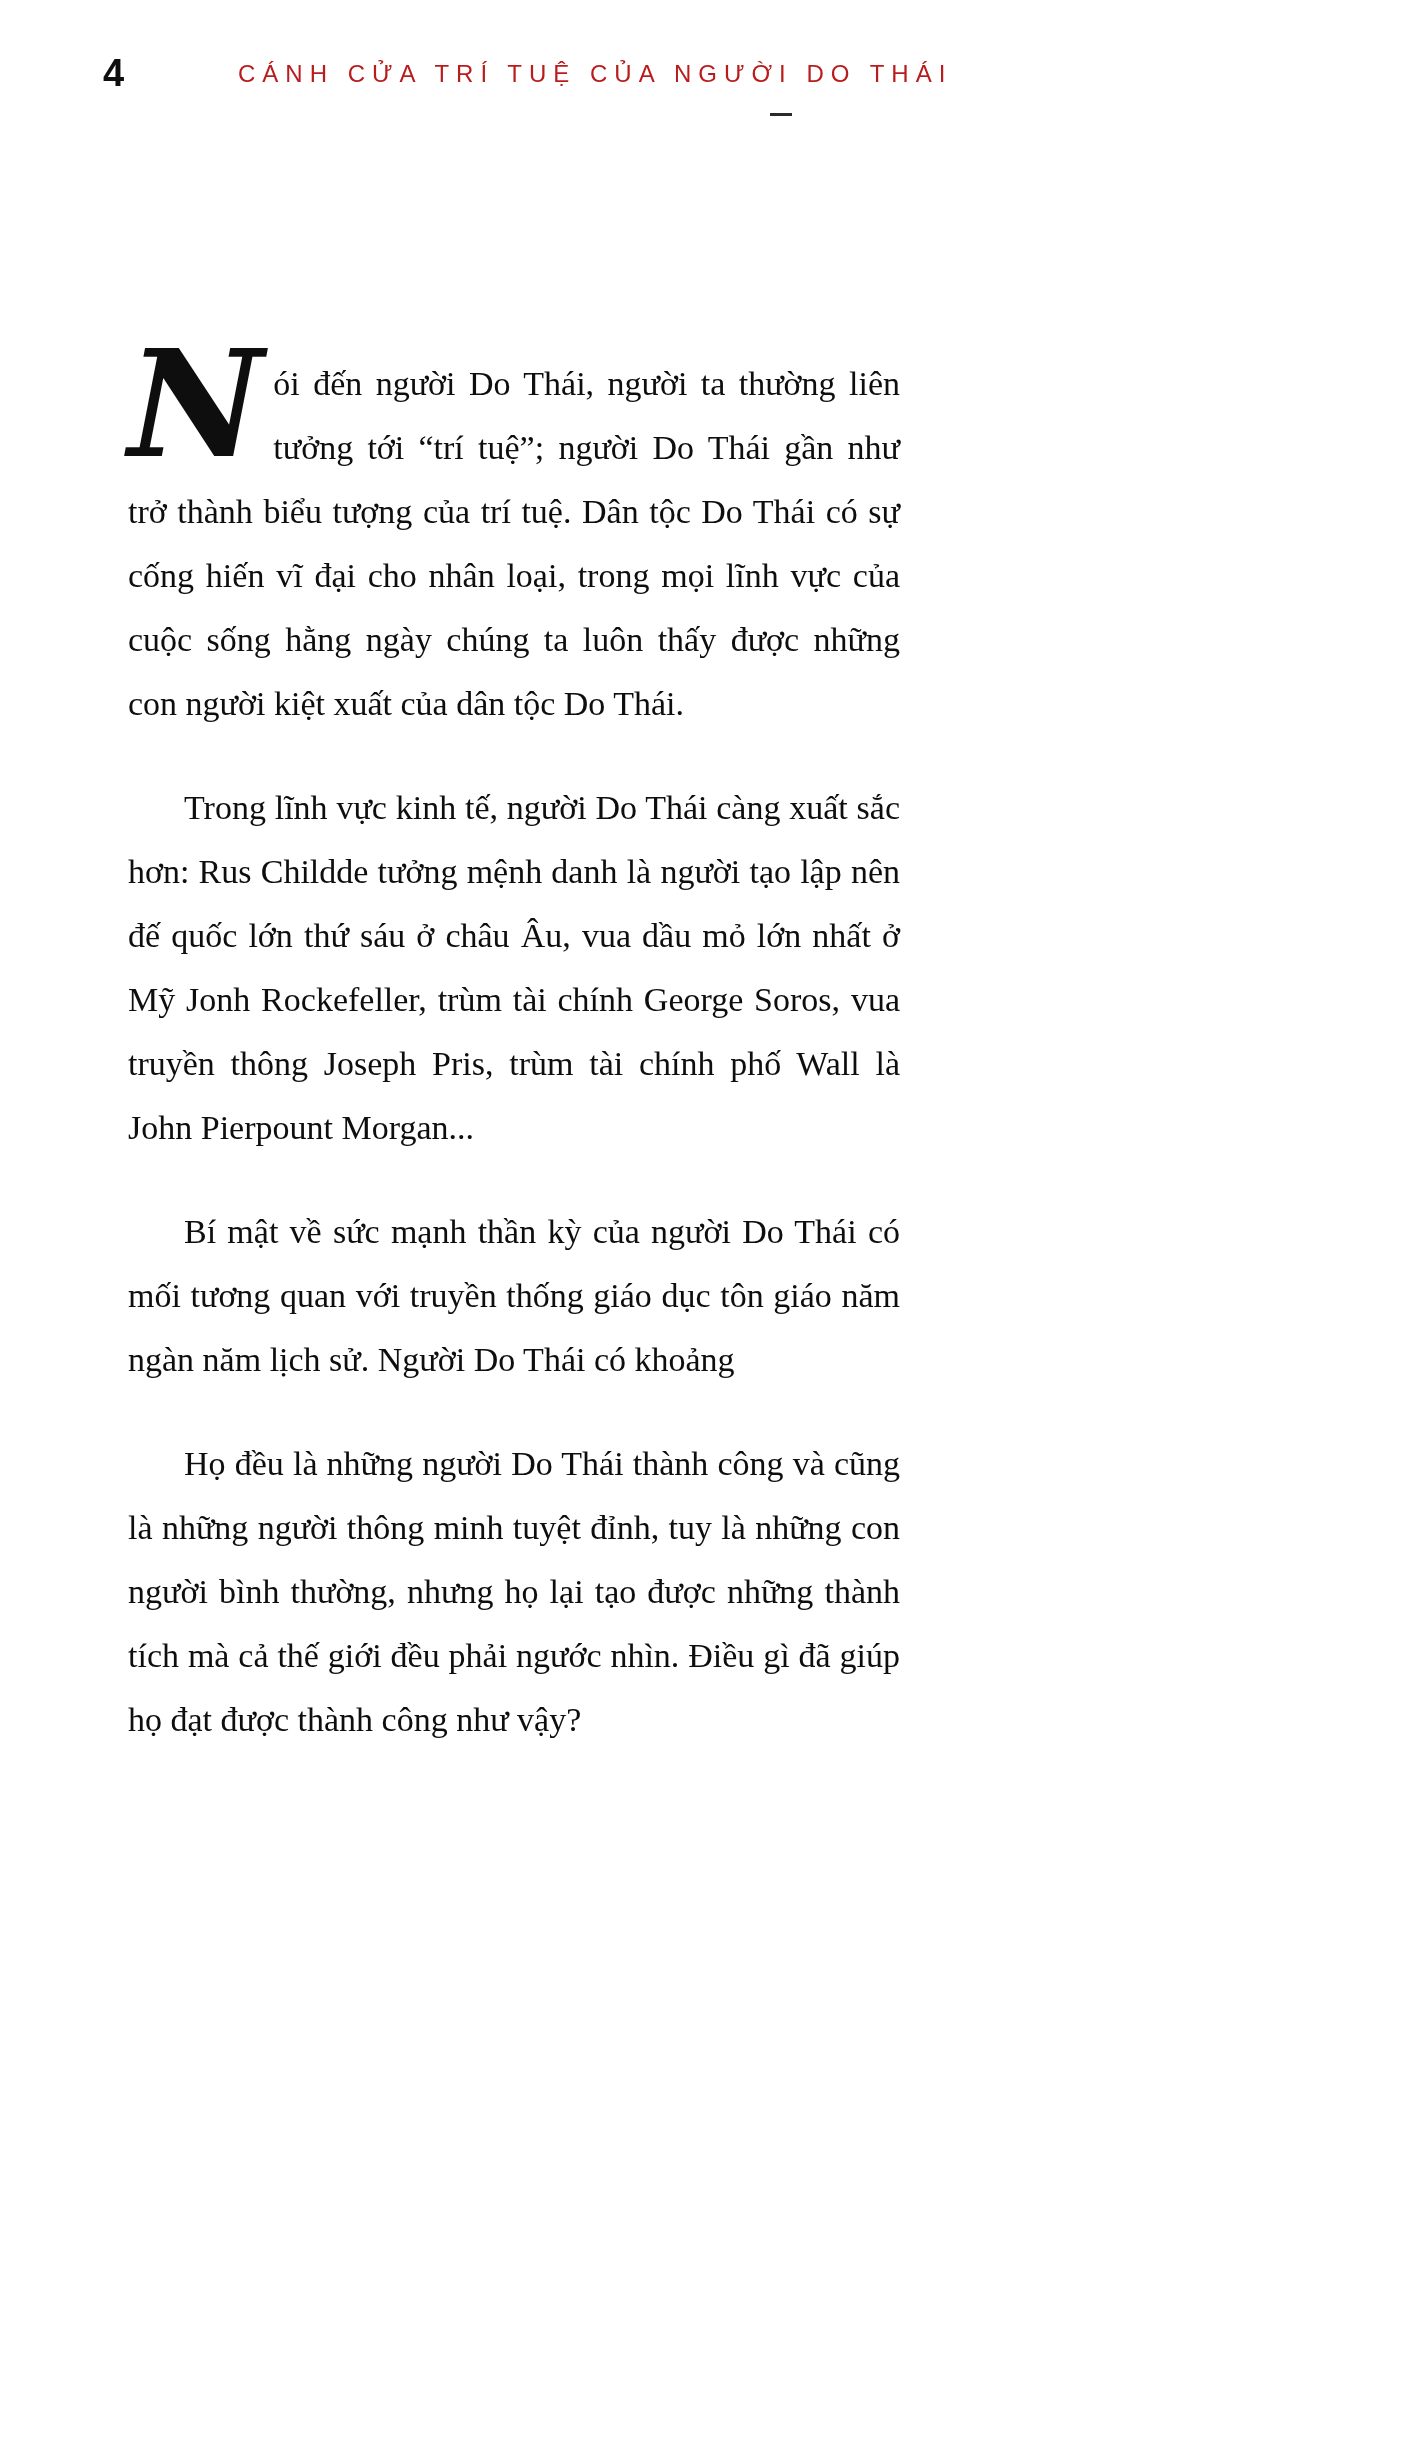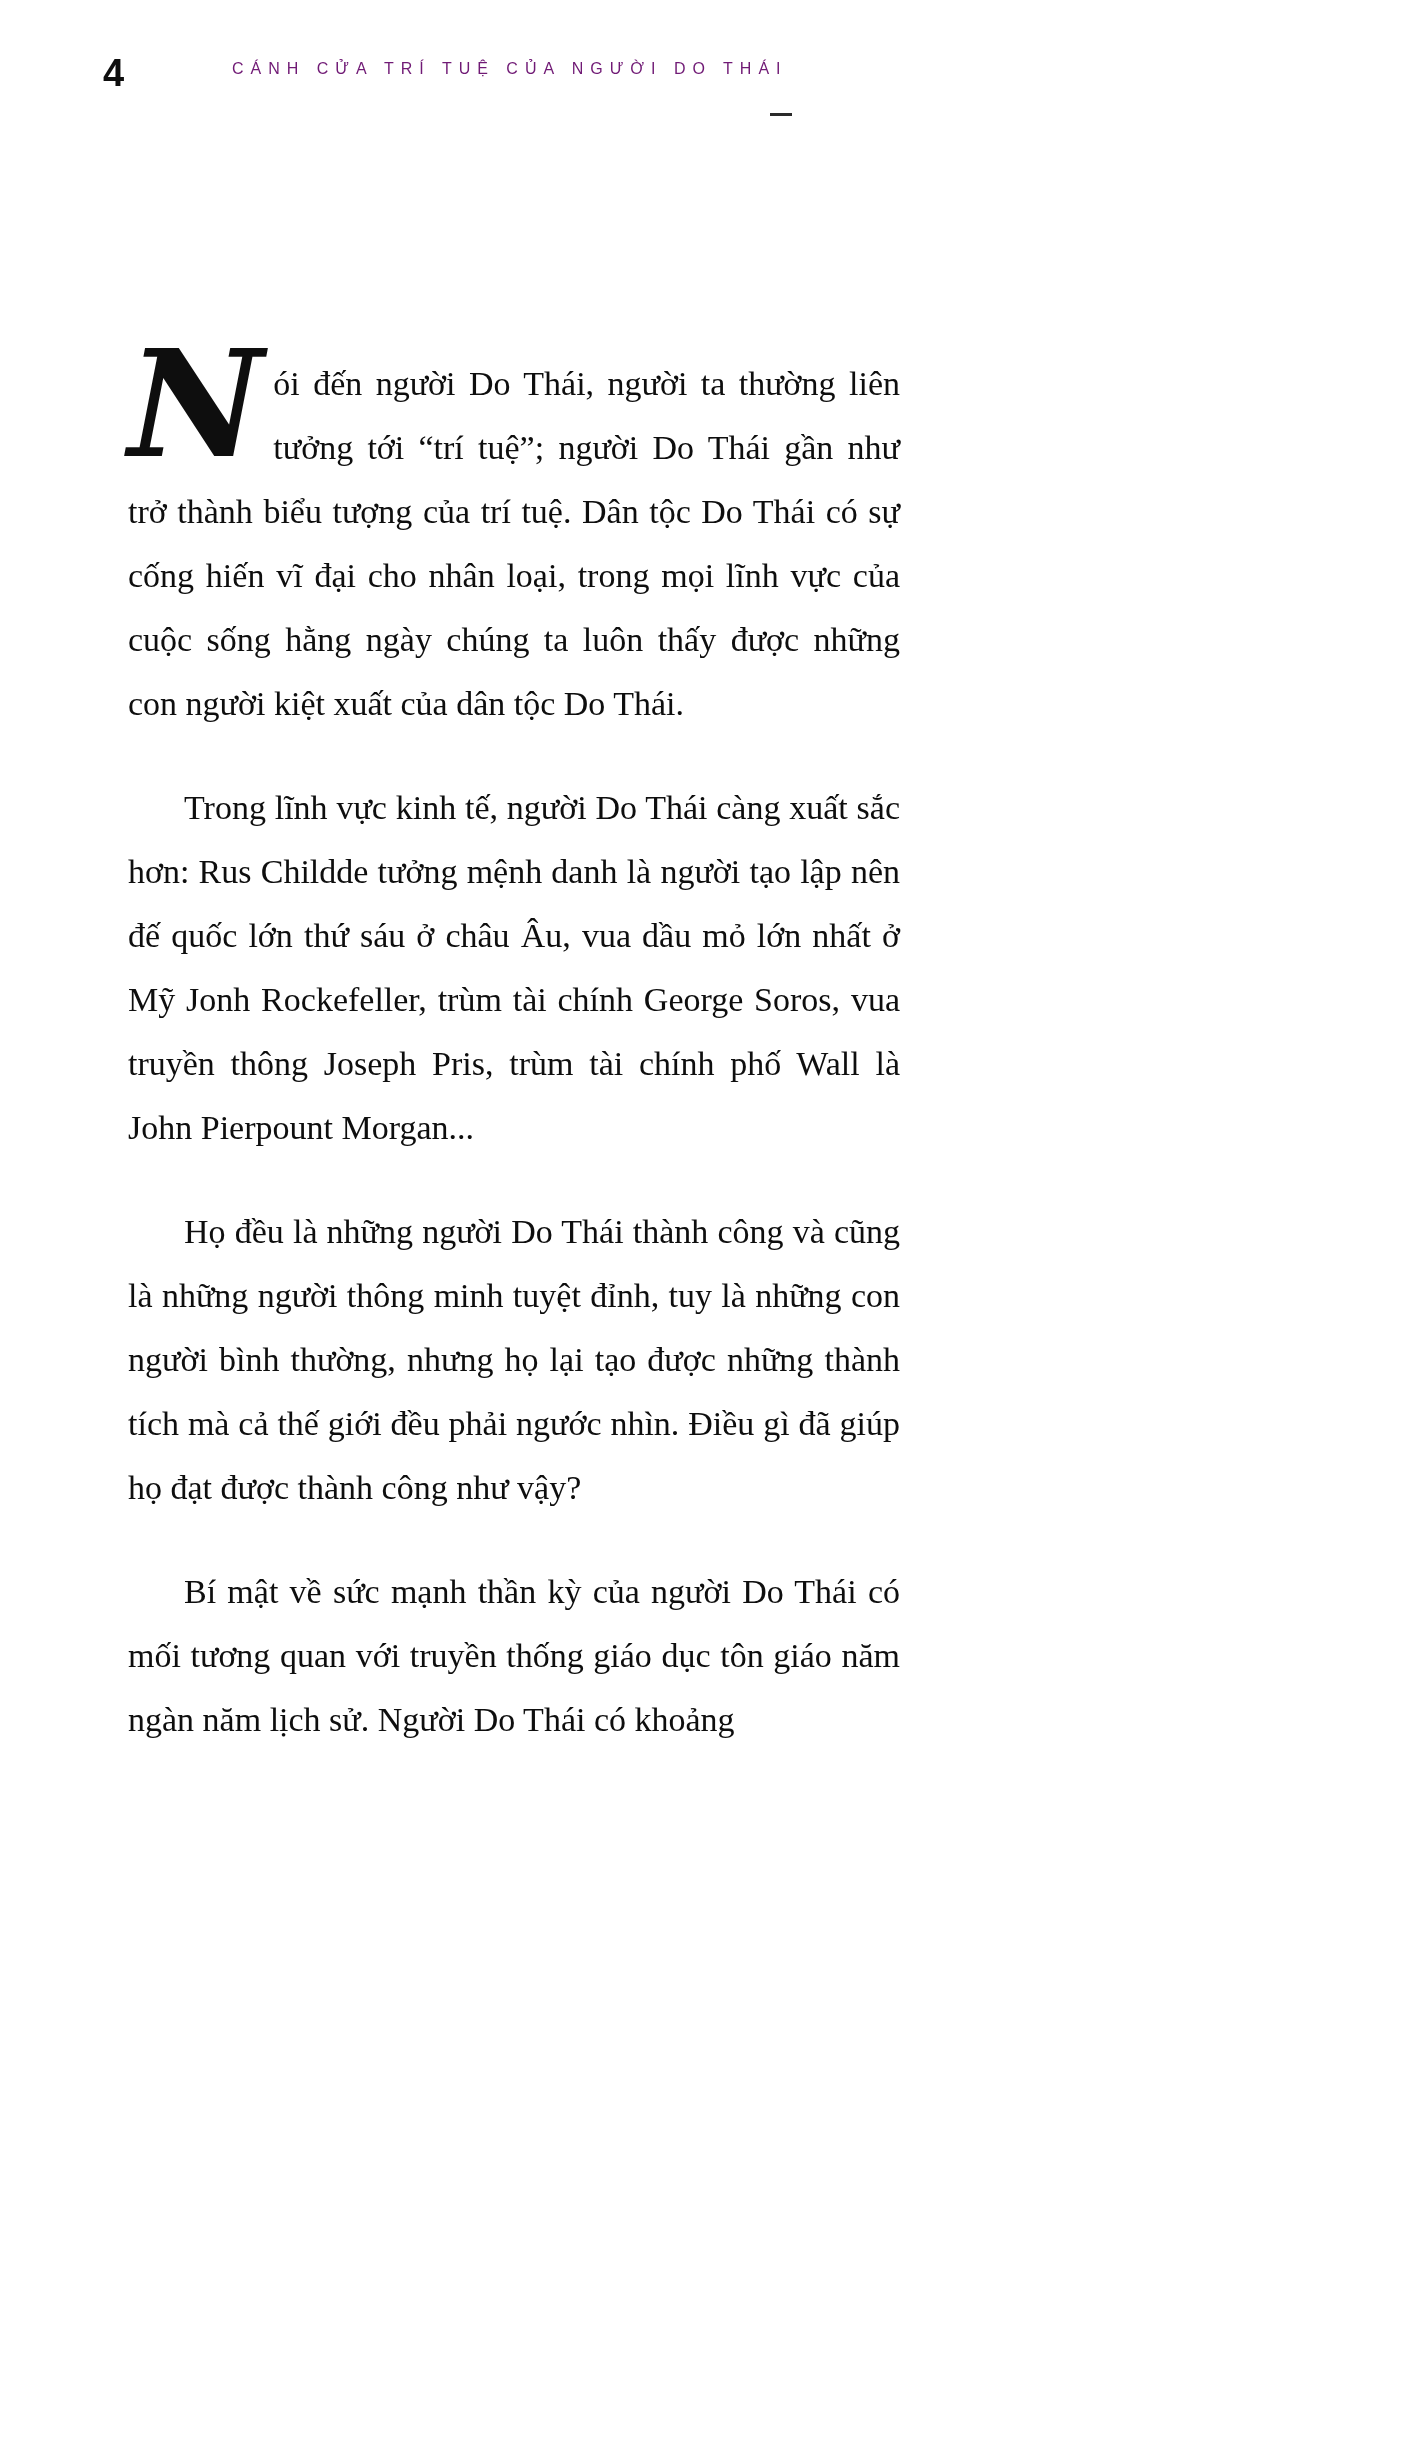--- a/index.html
+++ b/index.html
@@ -17,28 +17,28 @@
     position: absolute;
     left: 103px;
     top: 52px;
     font-family: "Liberation Sans", sans-serif;
     font-weight: bold;
     font-size: 38px;
     color: #0e0e0e;
   }
   .running-title {
     position: absolute;
-    left: 232px;
+    left: 238px;
     top: 60px;
     width: 960px;
     font-family: "Liberation Sans", sans-serif;
     font-weight: 400;
-    font-size: 16px;
+    font-size: 24px;
     letter-spacing: 7px;
-    color: #701a75;
+    color: #b91c1c;
     white-space: nowrap;
   }
   .header-dash {
     position: absolute;
     left: 770px;
     top: 113px;
     width: 22px;
     height: 3px;
     background: #2a2a2a;
   }
@@ -87,19 +87,19 @@
 
   <div class="text-block">
 
     <p class="para first">
       <span class="drop-cap">N</span><span>ói đến người Do Thái, người ta thường liên tưởng tới “trí tuệ”; người Do Thái gần như trở thành biểu tượng của trí tuệ. Dân tộc Do Thái có sự cống hiến vĩ đại cho nhân loại, trong mọi lĩnh vực của cuộc sống hằng ngày chúng ta luôn thấy được những con người kiệt xuất của dân tộc Do Thái.</span>
     </p>
 
 
     <p class="para">Trong lĩnh vực kinh tế, người Do Thái càng xuất sắc hơn: Rus Childde tưởng mệnh danh là người tạo lập nên đế quốc lớn thứ sáu ở châu Âu, vua dầu mỏ lớn nhất ở Mỹ Jonh Rockefeller, trùm tài chính George Soros, vua truyền thông Joseph Pris, trùm tài chính phố Wall là John Pierpount Morgan...</p>
 
+    <p class="para">Bí mật về sức mạnh thần kỳ của người Do Thái có mối tương quan với truyền thống giáo dục tôn giáo năm ngàn năm lịch sử. Người Do Thái có khoảng</p>
+
     <p class="para">Họ đều là những người Do Thái thành công và cũng là những người thông minh tuyệt đỉnh, tuy là những con người bình thường, nhưng họ lại tạo được những thành tích mà cả thế giới đều phải ngước nhìn. Điều gì đã giúp họ đạt được thành công như vậy?</p>
-
-    <p class="para">Bí mật về sức mạnh thần kỳ của người Do Thái có mối tương quan với truyền thống giáo dục tôn giáo năm ngàn năm lịch sử. Người Do Thái có khoảng</p>
 
   </div>
 
 </div>
 
 </body></html>

